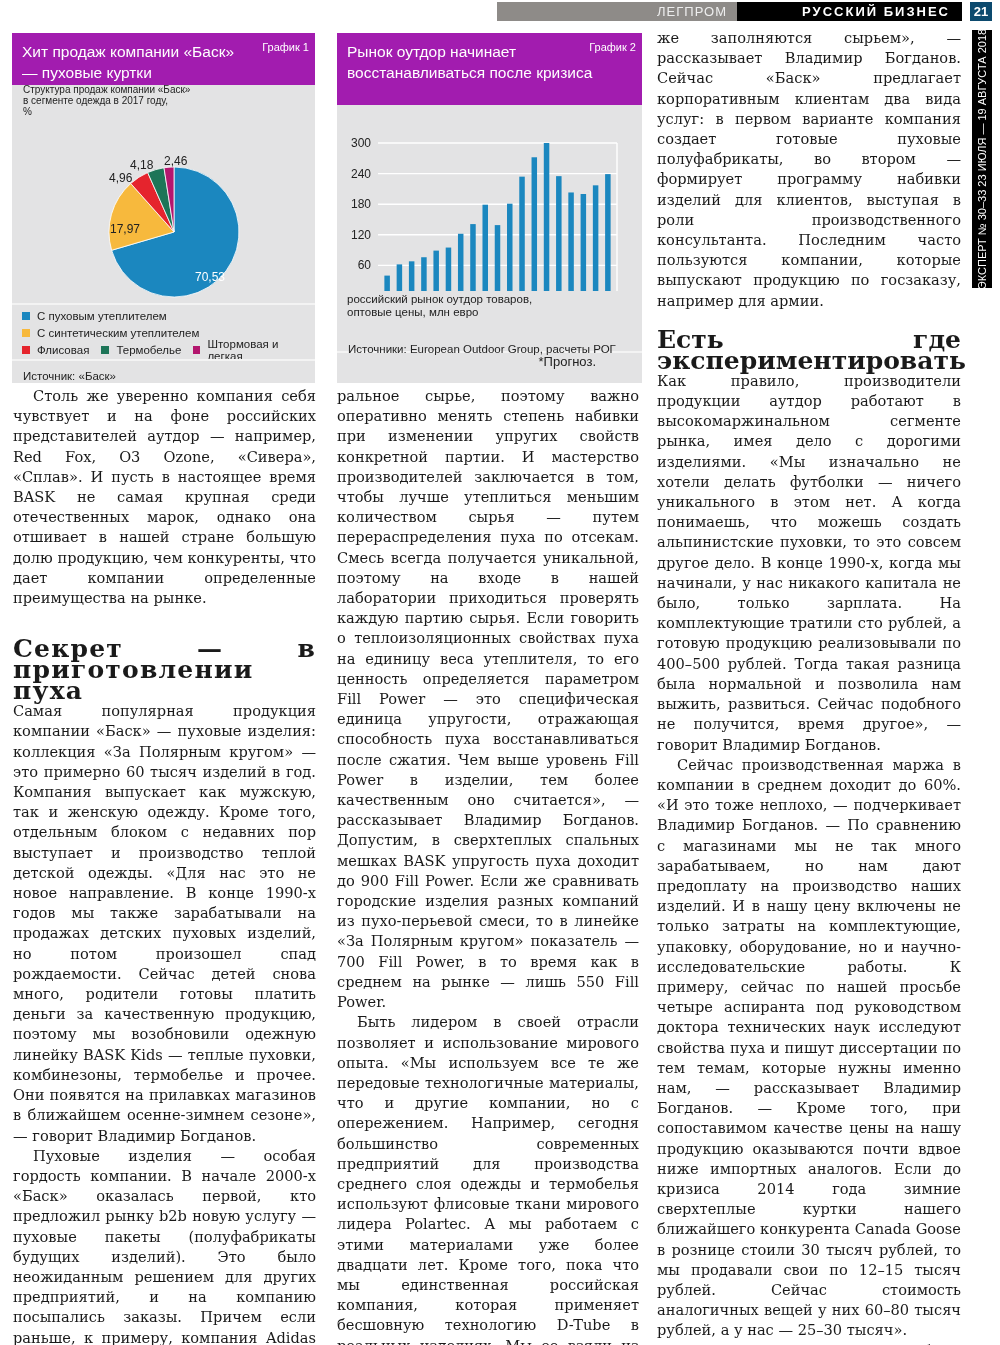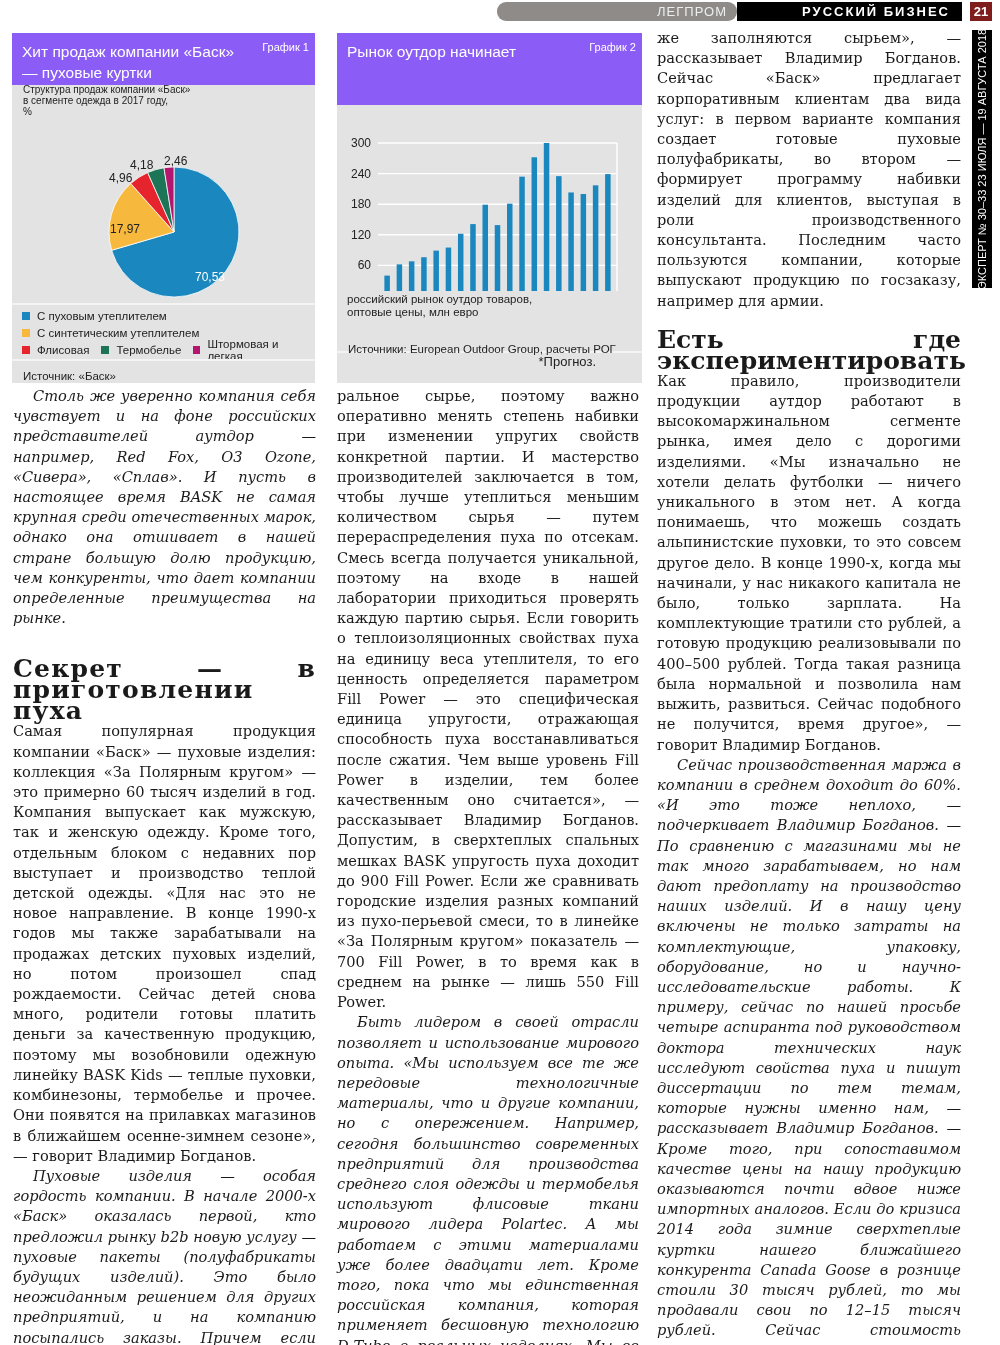--- a/index.html
+++ b/index.html
@@ -1,31 +1,31 @@
 <!DOCTYPE html>
 <html><head>
 <meta charset="utf-8">
 <style>
   * { box-sizing: border-box; margin: 0; padding: 0; }
   html, body { width: 1000px; height: 1345px; background: #ffffff; overflow: hidden; }
   body { position: relative; font-family: "DejaVu Serif", "Liberation Serif", serif; color: #1a1a1a; }
 
   
   .hdr { position: absolute; top: 2px; left: 497px; height: 19px; display: flex; }
-  .hdr-gray { width: 240px; background: #8e8b88; color: #eeeeee; font-family: "Liberation Sans", sans-serif; font-size: 13px; letter-spacing: 1px; text-align: right; padding-right: 10px; line-height: 19px; border-radius: 9px; }
+  .hdr-gray { width: 240px; background: #8e8b88; color: #eeeeee; font-family: "Liberation Sans", sans-serif; font-size: 13px; letter-spacing: 1px; text-align: right; padding-right: 10px; line-height: 19px; }
   .hdr-black { width: 225px; background: #000; color: #fff; font-family: "Liberation Sans", sans-serif; font-weight: bold; font-size: 13px; letter-spacing: 2px; text-align: right; padding-right: 12px; line-height: 19px; }
-  .hdr-page { position: absolute; top: 2px; left: 970px; width: 22px; height: 19px; background: #7f1d1d; color: #fff; font-family: "Liberation Sans", sans-serif; font-weight: bold; font-size: 13px; text-align: center; line-height: 19px; }
+  .hdr-page { position: absolute; top: 2px; left: 970px; width: 22px; height: 19px; background: #0c4a6e; color: #fff; font-family: "Liberation Sans", sans-serif; font-weight: bold; font-size: 13px; text-align: center; line-height: 19px; }
 
   
   .vstrip { position: absolute; left: 972px; top: 30px; width: 20px; height: 258px; background: #000; }
   .vstrip span { position: absolute; left: 50%; top: 50%; transform: translate(-50%, -50%) rotate(-90deg); white-space: nowrap; color: #fff; font-family: "Liberation Sans", sans-serif; font-size: 11px; letter-spacing: 0; }
 
   
   .chart-box { position: absolute; background: #e3e3e4; }
-  .chart-title { background: #8b5cf6; color: #fff; font-family: "Liberation Sans", sans-serif; position: relative; }
+  .chart-title { background: #a21caf; color: #fff; font-family: "Liberation Sans", sans-serif; position: relative; }
   .chart-title .t { font-size: 15.5px; line-height: 21px; padding: 8px 10px 6px 10px; }
   .chart-title .n { position: absolute; right: 6px; top: 8px; font-size: 11px; }
   .sans { font-family: "Liberation Sans", sans-serif; }
 
   #chart1 { left: 12px; top: 33px; width: 303px; height: 350px; }
   #chart1 .chart-title { height: 52px; }
   #chart1 .subtitle { position: absolute; left: 11px; top: 51px; font-size: 10px; line-height: 11px; color: #222; width: 200px; }
   #chart1 svg { position: absolute; left: 0; top: 52px; }
   .legend { position: absolute; left: 10px; top: 274px; font-size: 11.5px; color: #222; font-family: "Liberation Sans", sans-serif; }
   .legend .row { height: 17px; display: flex; align-items: center; }
@@ -36,21 +36,21 @@
 
   #chart2 { left: 337px; top: 33px; width: 305px; height: 350px; }
   #chart2 .chart-title { height: 72px; }
   #chart2 svg { position: absolute; left: 0; top: 58px; }
   #chart2 .caption { position: absolute; left: 10px; top: 260px; font-size: 11.5px; line-height: 13px; color: #222; font-family: "Liberation Sans", sans-serif; }
   #chart2 .forecast { position: absolute; right: 46px; top: 290px; font-size: 13px; color: #222; font-family: "Liberation Sans", sans-serif; margin-top: 31px; }
 
   
   .col { position: absolute; font-size: 14.6px; line-height: 20.2px; text-align: justify; hyphens: manual; }
   .col p { margin: 0; }
-  .col p.ind { text-indent: 20px; font-style: italic; }
+  .col p.ind { text-indent: 20px; }
   .col h2 { font-size: 25px; font-weight: bold; line-height: 21px; letter-spacing: 1.2px; margin-top: 10px; }
   .col h2.tight { letter-spacing: 0; }
   #col1 { left: 13px; top: 386px; width: 303px; }
   #col2 { left: 337px; top: 386px; width: 302px; }
   #col3 { left: 657px; top: 28px; width: 304px; }
 </style>
 </head>
 <body>
 
 <div class="hdr">
@@ -115,20 +115,21 @@
     </div>
   </div>
   <div class="divider-h" style="top:326px;"></div>
   <div class="source" style="top:337px;">Источник: «Баск»</div>
 </div>
 
 <div class="chart-box" id="chart2">
   <div class="chart-title">
     <div class="t">
       <div>Рынок оутдор начинает</div>
+      <div>восстанавливаться после кризиса</div>
     </div>
     <div class="n">График 2</div>
   </div>
   <svg id="bar-svg" width="305" height="200">
       <line x1="41" x2="280" y1="205" y2="205" stroke="#ffffff" stroke-width="1.4"></line>
       <text x="34" y="209" text-anchor="end" font-size="12" fill="#222" font-family="Liberation Sans, sans-serif">0</text>
       <line x1="41" x2="280" y1="174.4" y2="174.4" stroke="#ffffff" stroke-width="1.4"></line>
       <text x="34" y="178.4" text-anchor="end" font-size="12" fill="#222" font-family="Liberation Sans, sans-serif">60</text>
       <line x1="41" x2="280" y1="143.8" y2="143.8" stroke="#ffffff" stroke-width="1.4"></line>
       <text x="34" y="147.8" text-anchor="end" font-size="12" fill="#222" font-family="Liberation Sans, sans-serif">120</text>

